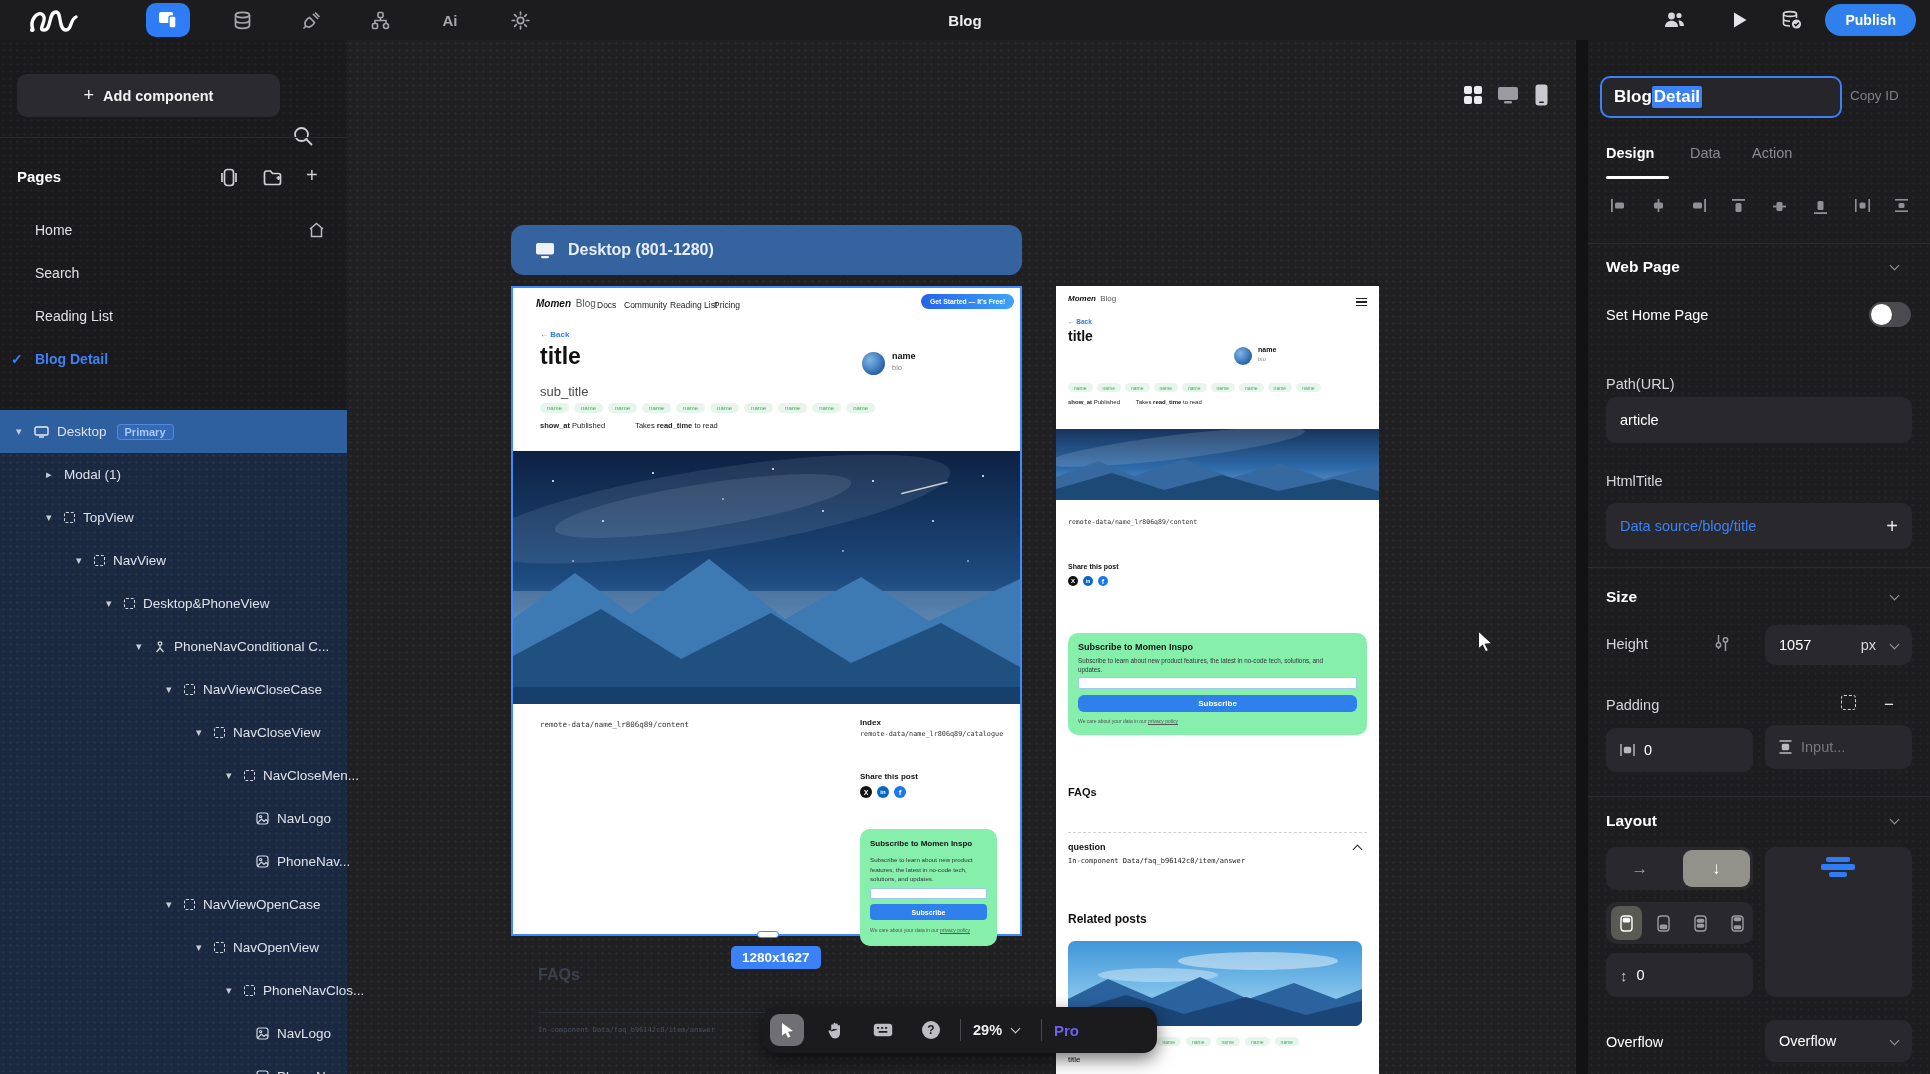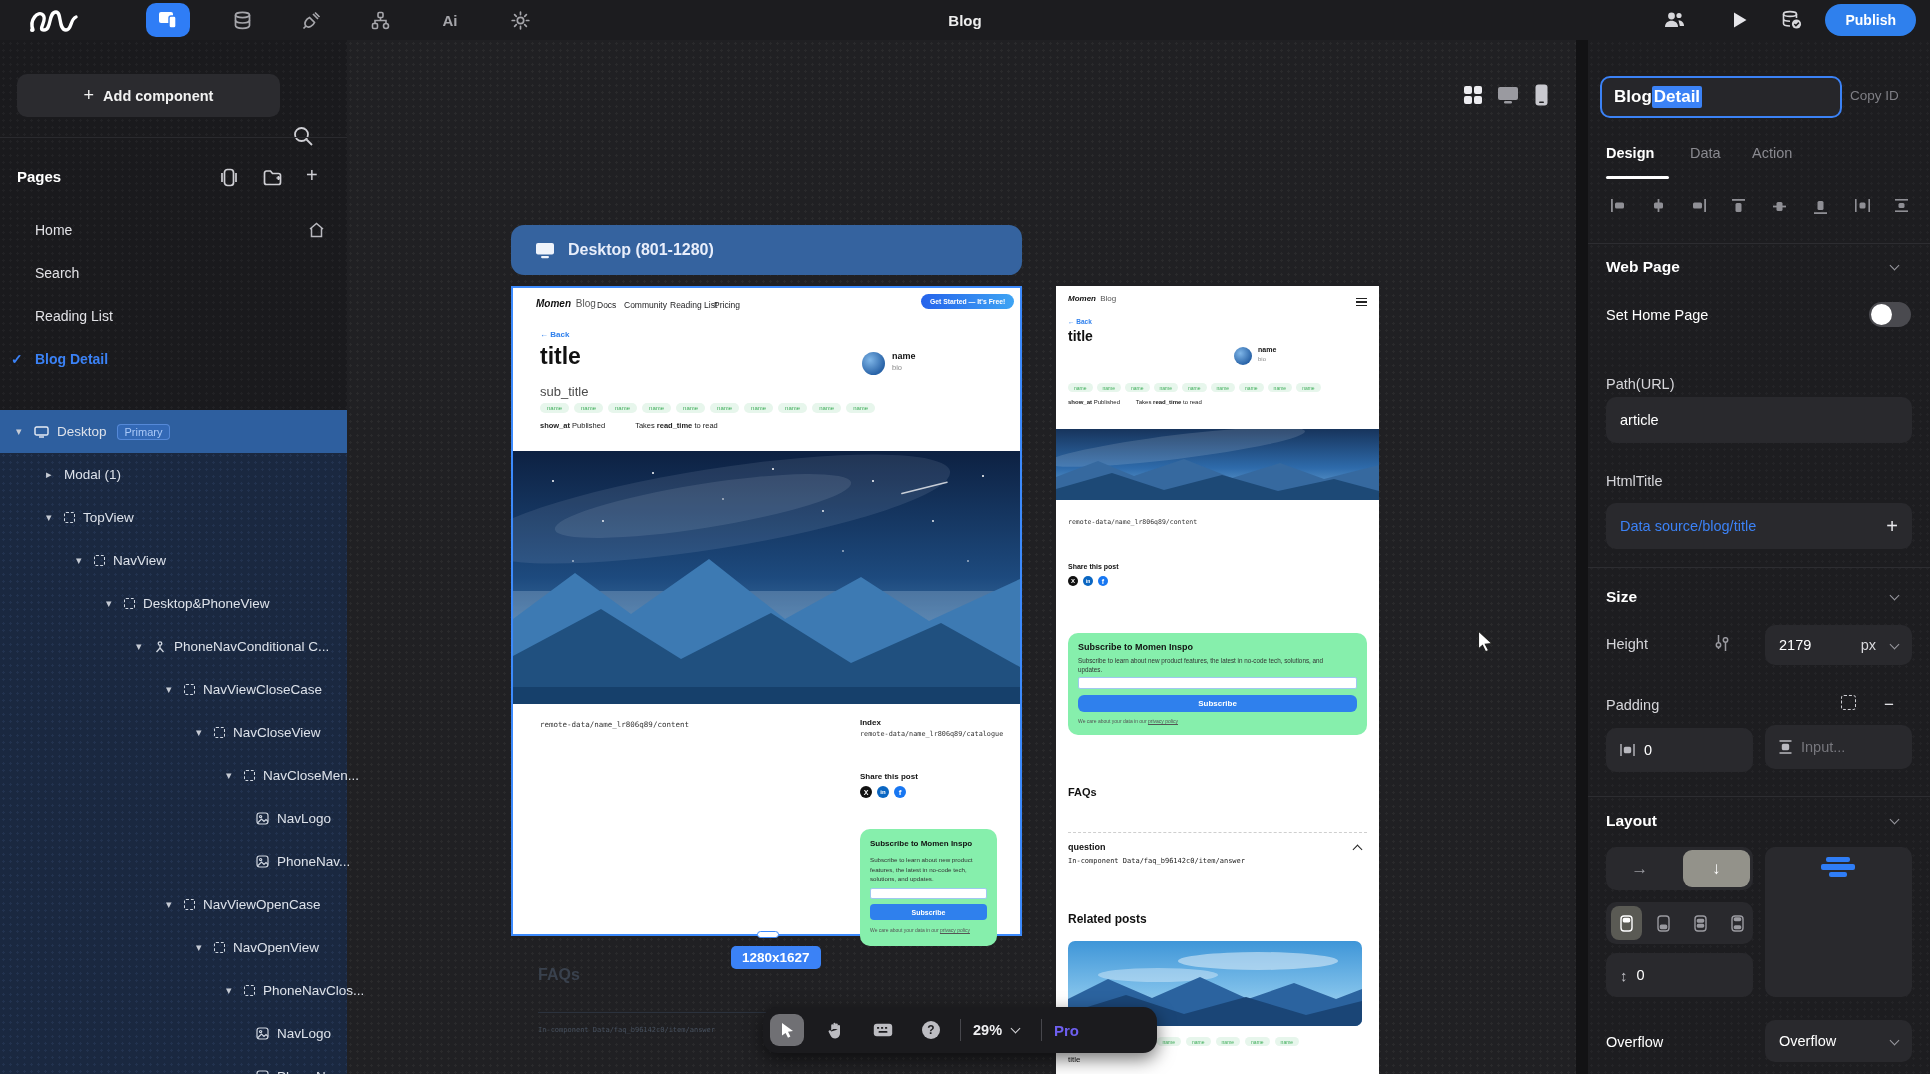--- a/index.html
+++ b/index.html
@@ -28,21 +28,21 @@
   .pcheck{position:absolute;left:11px;color:#3b82f6;font-size:14px}
   .treebg{position:absolute;left:0;right:0;top:370px;bottom:0;background:#1a2840;
     background-image:radial-gradient(rgba(130,170,255,.08) 1px,transparent 1.2px);background-size:7px 7px}
   .trow{height:43px;display:flex;align-items:center;color:#dde2ea;font-size:13.5px;white-space:nowrap;
     padding-left:calc(16px + var(--l)*30px)}
   .trow.sel{background:#2e5f9f}
   .caret{width:18px;color:#c6cbd4;font-size:11px;flex:0 0 18px}
   .ticon{margin-right:8px;display:inline-flex;align-items:center;justify-content:center}
   .dash{width:11px;height:11px;border:1.3px dashed #cfd6e0;border-radius:2px}
   .badge{margin-left:10px;font-size:11px;color:#a9c8f8;background:rgba(66,133,244,.28);
-    border:1px solid rgba(120,170,250,.5);border-radius:4px;padding:1px 7px;font-weight:400}
+    border:1px solid rgba(120,170,250,.5);border-radius:4px;padding:1px 7px;font-weight:700}
   
   .canvas{position:absolute;left:347px;top:40px;right:354px;bottom:0;background:#202023;overflow:hidden;
     background-image:radial-gradient(rgba(255,255,255,.045) 1px,transparent 1.2px);background-size:7px 7px}
   .vstrip{position:absolute;top:40px;right:342px;width:12px;bottom:0;background:#121214;z-index:45}
   .fhead{position:absolute;height:50px;border-radius:13px;display:flex;align-items:center;gap:13px;
     padding-left:24px;font-size:16px;font-weight:600}
   .fhead.sel{background:#35639f;color:#e8eefb}
   .fhead.idle{background:#26262a;color:#cfcfd4}
   .frame{position:absolute;background:#fff;color:#111}
   .frame.desktop{border:2px solid #3d8bfd;overflow:visible}
@@ -692,21 +692,21 @@
 
   <div class="sect-h" style="top:548px">Size</div>
   <span class="chev abs" style="left:303px;top:552px"></span>
   <div class="lbl" style="top:596px">Height</div>
   <svg class="abs" style="left:126px;top:594px" width="16" height="18" viewBox="0 0 16 18" fill="none" stroke="#9a9aa0" stroke-width="1.5">
     <path d="M4.5 1 v14 M11.5 3 v14"></path>
       <circle cx="4.5" cy="11" r="2.2" fill="#1d1d20"></circle>
       <circle cx="11.5" cy="6" r="2.2" fill="#1d1d20"></circle>
   </svg>
   <div class="inp" style="left:177px;top:585px;width:147px;height:40px">
-    <span>2179</span>
+    <span>1057</span>
     <span class="abs" style="right:36px;color:#d8d8dc">px</span>
     <span class="chev abs" style="right:14px;top:16px"></span>
   </div>
   <div class="lbl" style="top:657px">Padding</div>
   <div class="abs" style="left:253px;top:655px;width:15px;height:15px;border:1.6px dashed #cfcfd4;border-radius:3px"></div>
   <div class="abs" style="left:296px;top:655px;color:#e8e8ec;font-size:17px">−</div>
   <div class="inp" style="left:18px;top:688px;width:147px;height:44px">
     <svg width="15" height="12" viewBox="0 0 15 12" fill="none" stroke="#b9b9bf" stroke-width="1.4">
       <path d="M1 0 v12 M14 0 v12"></path>
         <rect x="4.5" y="3.5" width="6" height="5" rx="1" fill="#b9b9bf"></rect>

